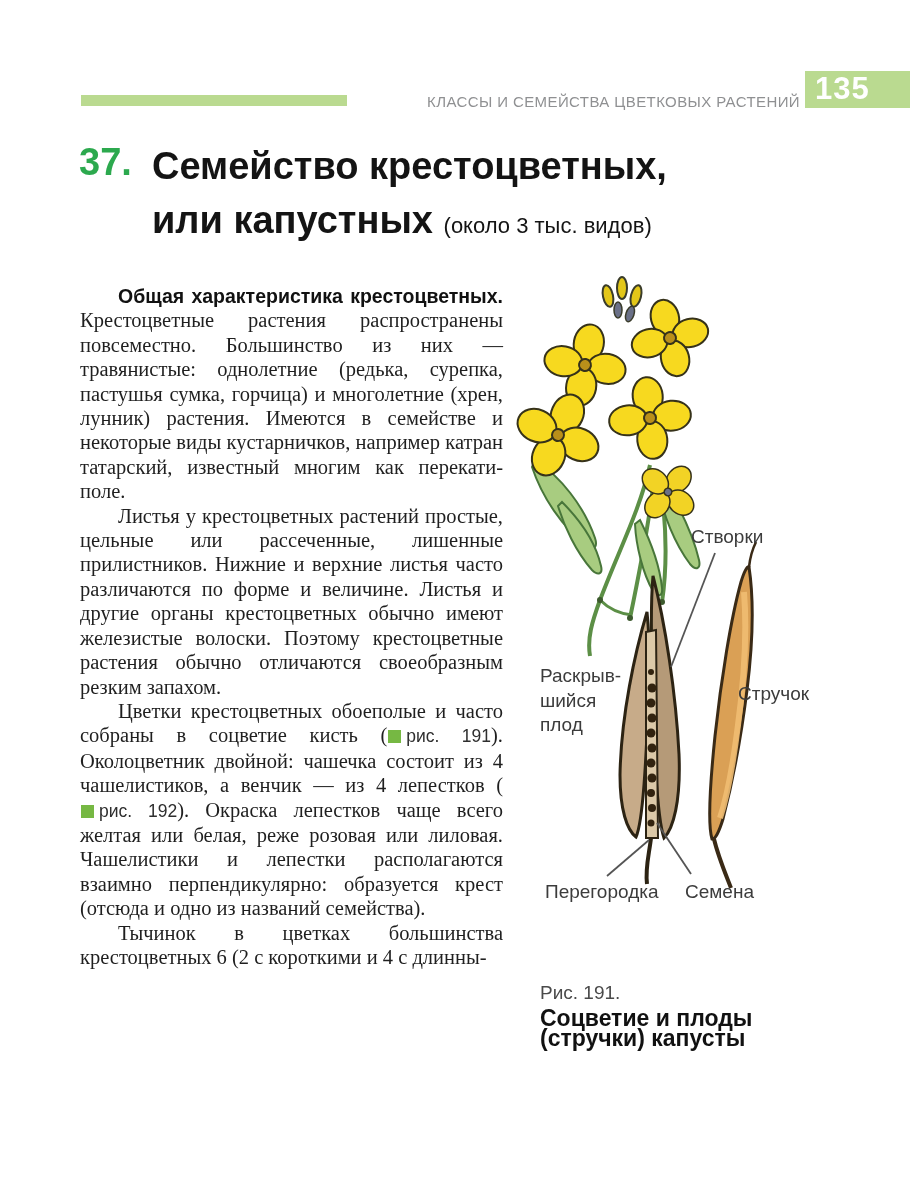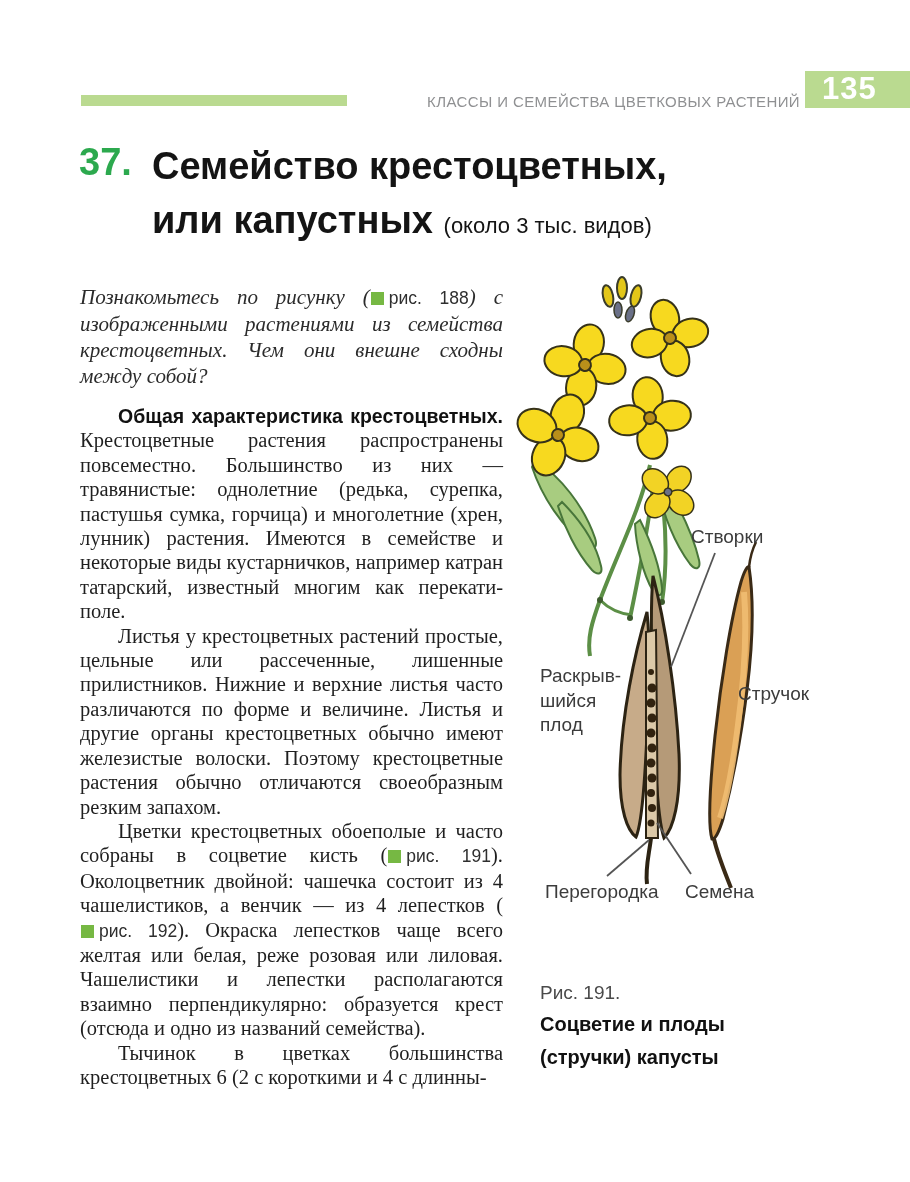--- a/index.html
+++ b/index.html
@@ -16,21 +16,21 @@
   }
   .header-title {
     position:absolute; top:93px; right:110px;
     font-size:15px; letter-spacing:0.4px; color:#8f9092; white-space:nowrap;
   }
   .page-num-block {
     position:absolute; left:805px; top:71px; width:105px; height:37px;
     background:var(--light_green,#bada90);
   }
   .page-num-block span {
-    display:block; padding-left:17px; line-height:36px;
+    display:block; padding-left:10px; line-height:36px;
     font-size:31px; font-weight:bold; color:#ffffff; letter-spacing:1px;
   }
 
   
   .sec-num {
     position:absolute; left:79px; top:141px;
     font-size:38px; font-weight:bold; color:var(--accent_green,#2ca94e);
   }
   .sec-title {
     position:absolute; left:152px; top:139px; width:660px;
@@ -69,41 +69,40 @@
     white-space:pre-line;
   }
   .lbl-valves   { left:191px; top:255px; }
   .lbl-opened   { left:40px;  top:394px; }
   .lbl-pod      { left:238px; top:412px; }
   .lbl-septum   { left:45px;  top:610px;text-align:center; }
   .lbl-seeds    { left:185px; top:610px; }
 
   .caption { position:absolute; left:540px; top:982px; width:275px; }
   .caption .ref  { font-size:19px; color:#4a4a4a; margin-bottom:4px; }
-  .caption .text { font-size:20px; font-weight:bold; line-height:33px; color:#111; }
+  .caption .text { font-size:23px; font-weight:bold; line-height:20px; color:#111; }
 </style>
 </head>
 <body>
 
 <div class="page">
 
   <div class="header-bar"></div>
   <div class="header-title">КЛАССЫ И СЕМЕЙСТВА ЦВЕТКОВЫХ РАСТЕНИЙ</div>
   <div class="page-num-block">
     <span>135</span>
   </div>
 
   <div class="sec-num">37.</div>
   <div class="sec-title">
     <span>Семейство крестоцветных,</span><br>
     <span>или капустных </span><span class="note">(около 3 тыс. видов)</span>
   </div>
 
   <div class="body-col">
-    <p class="intro"><span>Познакомьтесь по рисунку (</span><span class="figref"><span class="sq"></span><span>рис. 188</span></span><span>) с изображенными растениями из семейства крестоцветных. Чем они внешне сходны между собой?</span></p>
 
     <p class="para"><span class="lead">Общая характеристика крестоцветных.</span><span> Крестоцветные растения распространены повсеместно. Большинство из них — травянистые: однолетние (редька, сурепка, пастушья сумка, горчица) и многолетние (хрен, лунник) растения. Имеются в семействе и некоторые виды кустарничков, например катран татарский, известный многим как перекати-поле.</span></p>
 
     <p class="para">Листья у крестоцветных растений простые, цельные или рассеченные, лишенные прилистников. Нижние и верхние листья часто различаются по форме и величине. Листья и другие органы крестоцветных обычно имеют железистые волоски. Поэтому крестоцветные растения обычно отличаются своеобразным резким запахом.</p>
 
     <p class="para"><span>Цветки крестоцветных обоеполые и часто собраны в соцветие кисть (</span><span class="figref"><span class="sq"></span><span>рис. 191</span></span><span>). Околоцветник двойной: чашечка состоит из 4 чашелистиков, а венчик — из 4 лепестков (</span><span class="figref"><span class="sq"></span><span>рис. 192</span></span><span>). Окраска лепестков чаще всего желтая или белая, реже розовая или лиловая. Чашелистики и лепестки располагаются взаимно перпендикулярно: образуется крест (отсюда и одно из названий семейства).</span></p>
 
     <p class="para">Тычинок в цветках большинства крестоцветных 6 (2 с короткими и 4 с длинны-</p>
   </div>
 

